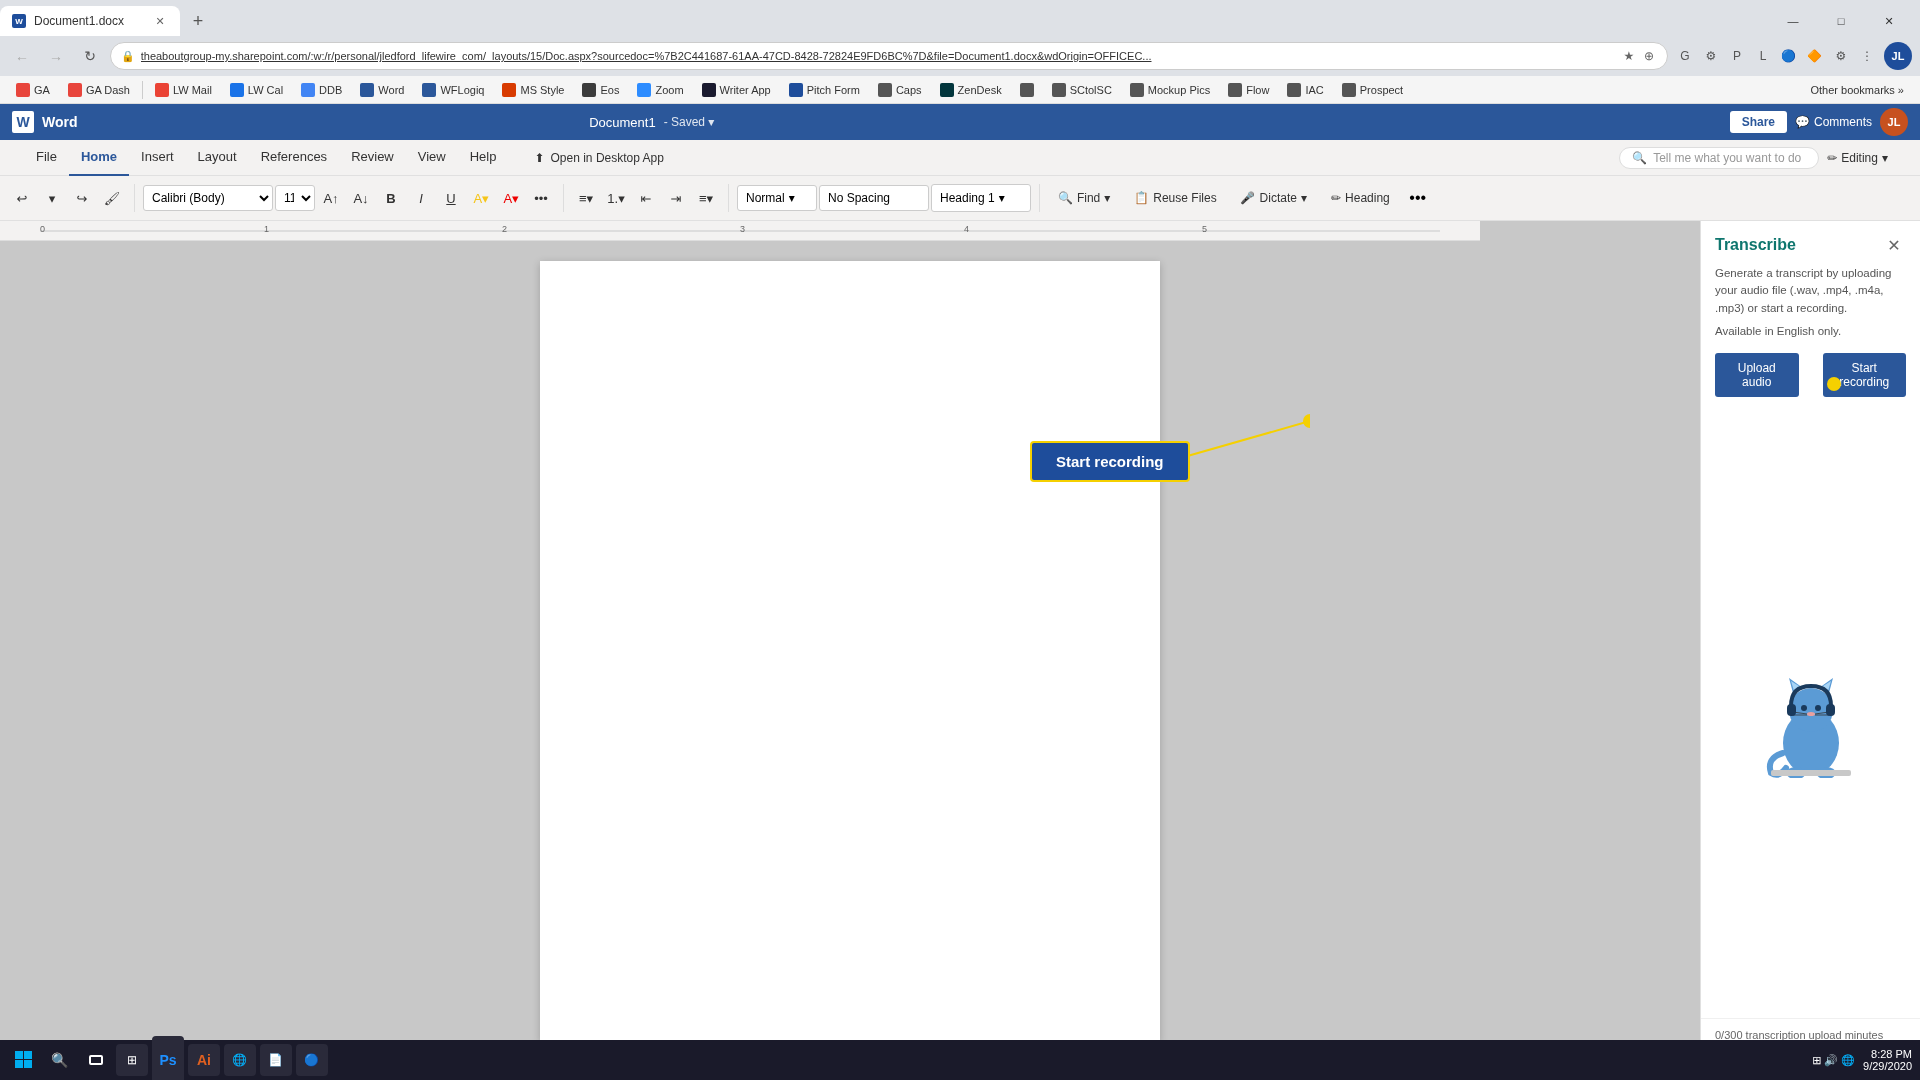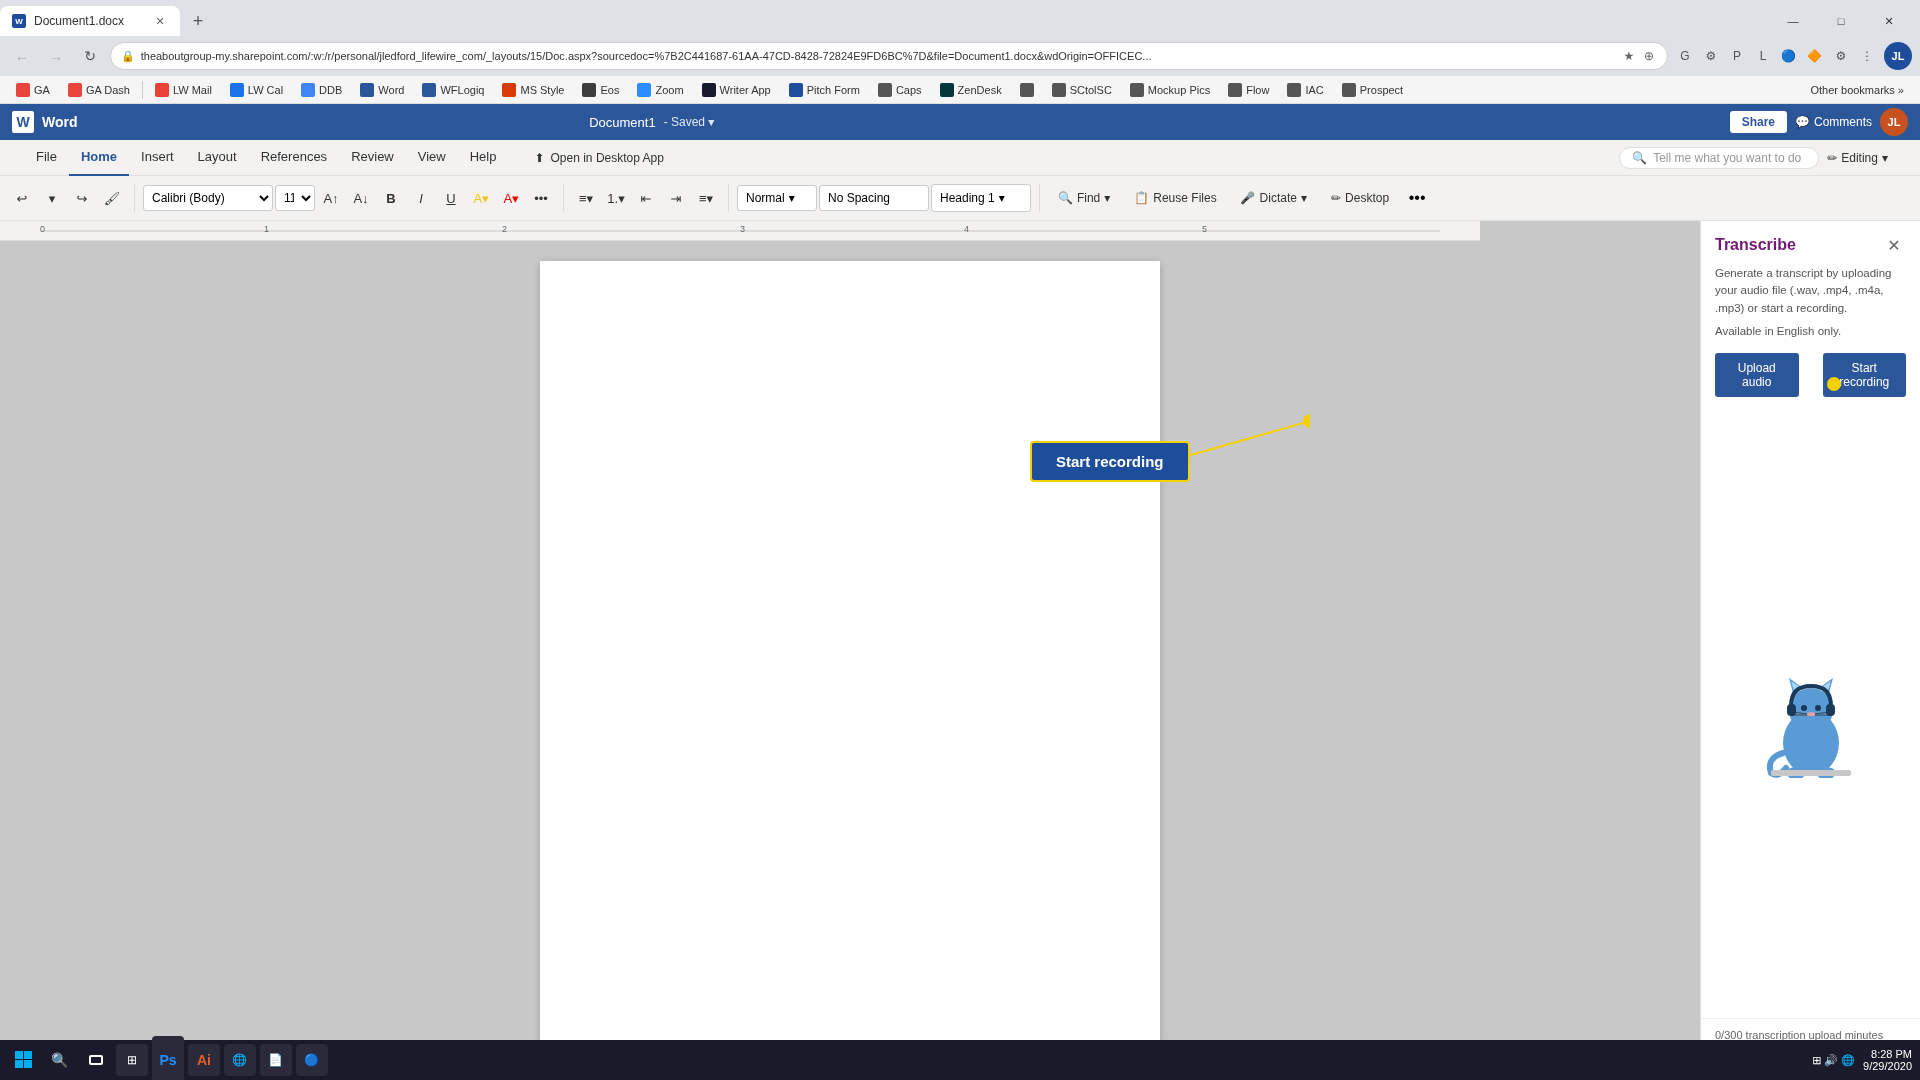--- a/index.html
+++ b/index.html
@@ -16,21 +16,21 @@
     .tab-close { width: 16px; height: 16px; display: flex; align-items: center; justify-content: center; border-radius: 50%; cursor: pointer; font-size: 11px; color: #666; }
     .tab-new { width: 28px; height: 28px; display: flex; align-items: center; justify-content: center; border-radius: 50%; cursor: pointer; font-size: 18px; color: #555; margin-left: 4px; }
     .browser-controls-right { margin-left: auto; display: flex; align-items: center; gap: 2px; padding-right: 8px; }
     .win-btn { width: 46px; height: 30px; display: flex; align-items: center; justify-content: center; font-size: 11px; color: #333; cursor: pointer; }
 
     
     .address-bar { display: flex; align-items: center; height: 40px; background: #dee1e6; padding: 4px 8px; gap: 6px; }
     .nav-btn { width: 28px; height: 28px; display: flex; align-items: center; justify-content: center; border-radius: 50%; cursor: pointer; color: #555; font-size: 14px; }
     .nav-btn.disabled { color: #aaa; cursor: default; }
     .url-bar { flex: 1; height: 28px; background: white; border-radius: 14px; display: flex; align-items: center; padding: 0 10px; font-size: 11px; color: #333; gap: 6px; border: 1px solid #ccc; }
-    .url-text { flex: 1; overflow: hidden; text-overflow: ellipsis; white-space: nowrap; }
+    .url-text { flex: 1; overflow: hidden; text-overflow: ellipsis; white-space: nowrap; text-decoration: underline; }
     .url-icons { display: flex; gap: 4px; }
     .url-icon { width: 16px; height: 16px; display: flex; align-items: center; justify-content: center; color: #666; font-size: 12px; cursor: pointer; }
     .ext-icons { display: flex; align-items: center; gap: 4px; }
     .ext-icon { width: 22px; height: 22px; display: flex; align-items: center; justify-content: center; font-size: 12px; color: #555; cursor: pointer; }
     .profile-btn { width: 28px; height: 28px; border-radius: 50%; background: #1e4d9b; color: white; display: flex; align-items: center; justify-content: center; font-size: 11px; font-weight: bold; cursor: pointer; margin-left: 2px; }
 
     
     .bookmarks-bar { height: 28px; background: #f5f5f5; border-bottom: 1px solid #ddd; display: flex; align-items: center; padding: 0 8px; gap: 2px; overflow: hidden; }
     .bm-item { display: flex; align-items: center; gap: 4px; padding: 2px 8px; border-radius: 4px; cursor: pointer; font-size: 11px; color: #333; white-space: nowrap; }
     .bm-icon { width: 14px; height: 14px; border-radius: 2px; flex-shrink: 0; }
@@ -80,21 +80,21 @@
     
     .main-area { display: flex; height: calc(1080px - 36px - 40px - 28px - 36px - 44px - 26px); }
 
     
     .doc-area { flex: 1; background: #c8c8c8; overflow: auto; display: flex; justify-content: center; padding: 20px; position: relative; }
     .doc-page { width: 620px; min-height: 780px; background: white; box-shadow: 0 2px 8px rgba(0,0,0,0.2); position: relative; }
 
     
     .transcribe-panel { width: 220px; background: white; border-left: 1px solid #e0e0e0; display: flex; flex-direction: column; padding: 0; }
     .tp-header { display: flex; align-items: center; justify-content: space-between; padding: 12px 14px 8px; }
-    .tp-title { font-size: 16px; font-weight: 600; color: #701a75; }
+    .tp-title { font-size: 16px; font-weight: 600; color: #0f766e; }
     .tp-close { width: 24px; height: 24px; display: flex; align-items: center; justify-content: center; cursor: pointer; color: #666; font-size: 16px; border-radius: 3px; }
     .tp-desc { padding: 0 14px 8px; font-size: 11.5px; color: #555; line-height: 1.5; }
     .tp-lang-note { padding: 0 14px 16px; font-size: 11.5px; color: #555; }
     .tp-buttons { display: flex; gap: 24px; padding: 0 14px 12px; }
     .tp-upload-btn { background: #2b579a; color: white; border: none; border-radius: 3px; padding: 8px 12px; font-size: 12px; cursor: pointer; flex: 1; }
     .tp-record-btn { background: #2b579a; color: white; border: none; border-radius: 3px; padding: 8px 12px; font-size: 12px; cursor: pointer; flex: 1; }
     .tp-illustration { flex: 1; display: flex; align-items: center; justify-content: center; padding: 20px; }
     .tp-footer { padding: 10px 14px; font-size: 11px; color: #666; border-top: 1px solid #f0f0f0; }
     .tp-learn-more { color: #2b579a; cursor: pointer; text-decoration: none; font-size: 11px; display: block; padding: 4px 14px 12px; }
   </style>
@@ -333,21 +333,21 @@
       </div>
 
       <div class="dictate-btn">
         <span>🎤</span>
         <span>Dictate</span>
         <span>▾</span>
       </div>
 
       <div class="editor-btn">
         <span>✏</span>
-        <span>Desktop</span>
+        <span>Heading</span>
       </div>
 
       <div class="more-btn">•••</div>
     </div>
   </div>
 
   <div class="main-area">
 
     <div class="doc-area">
 

